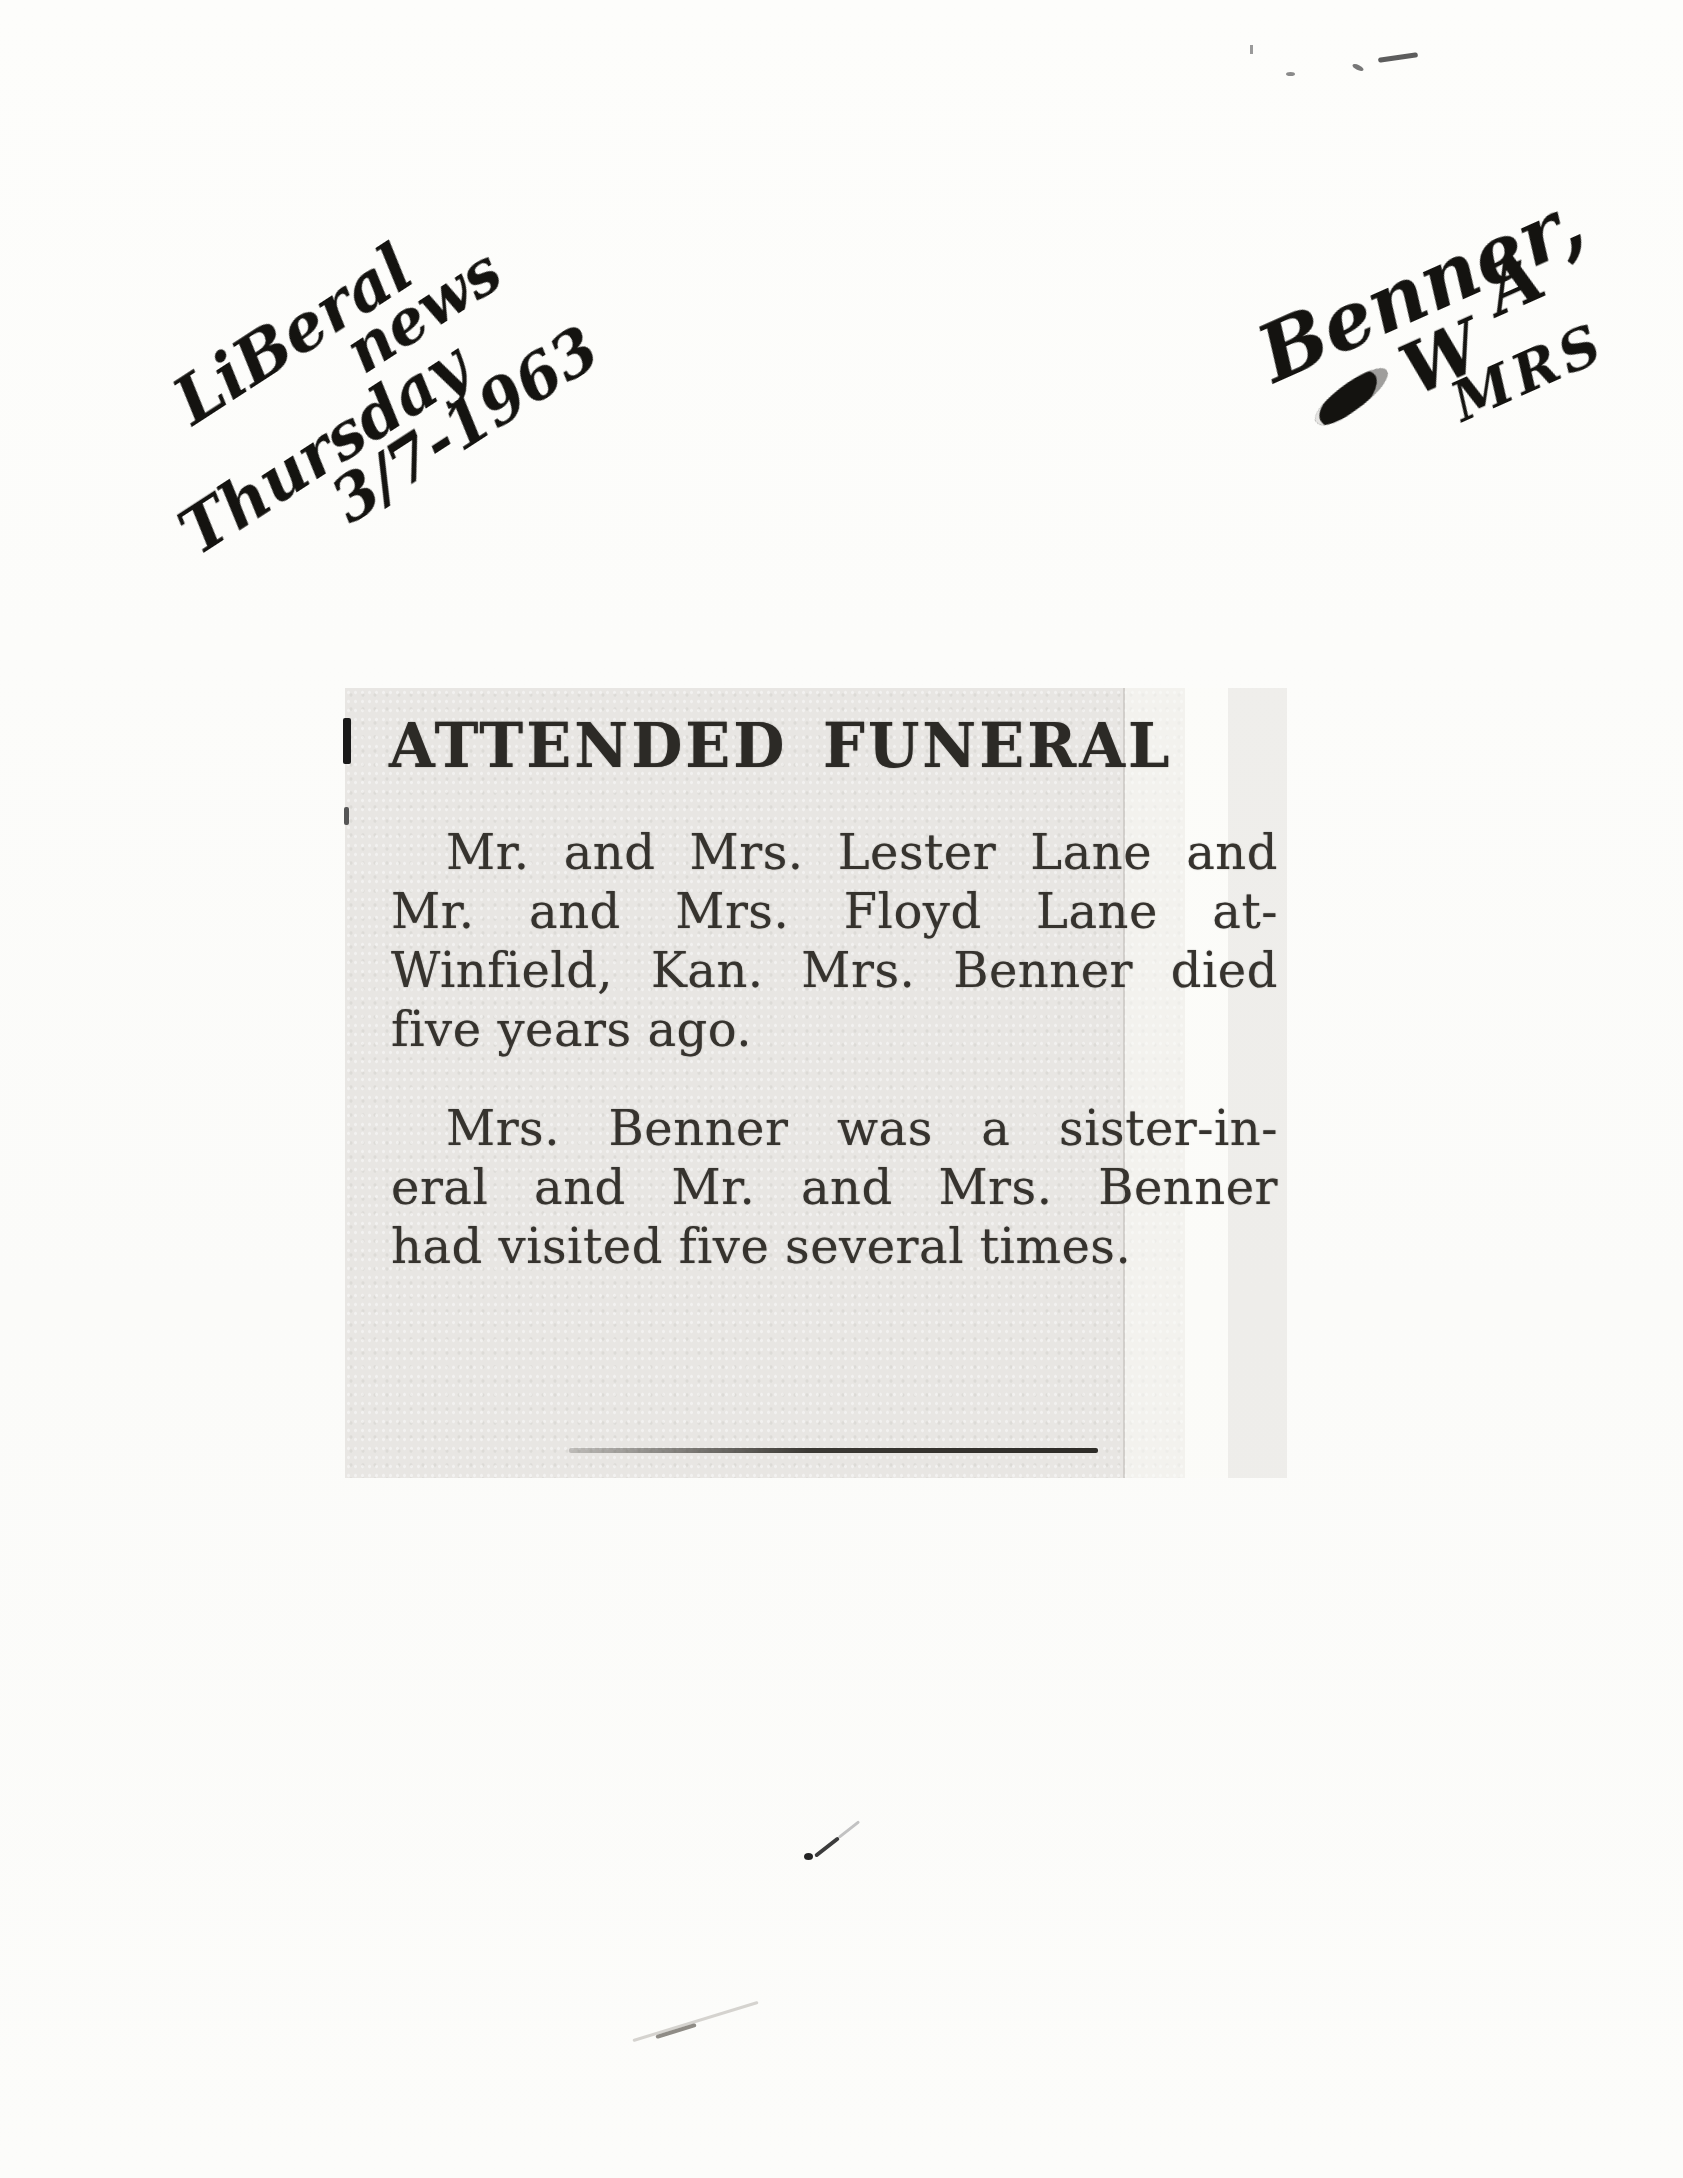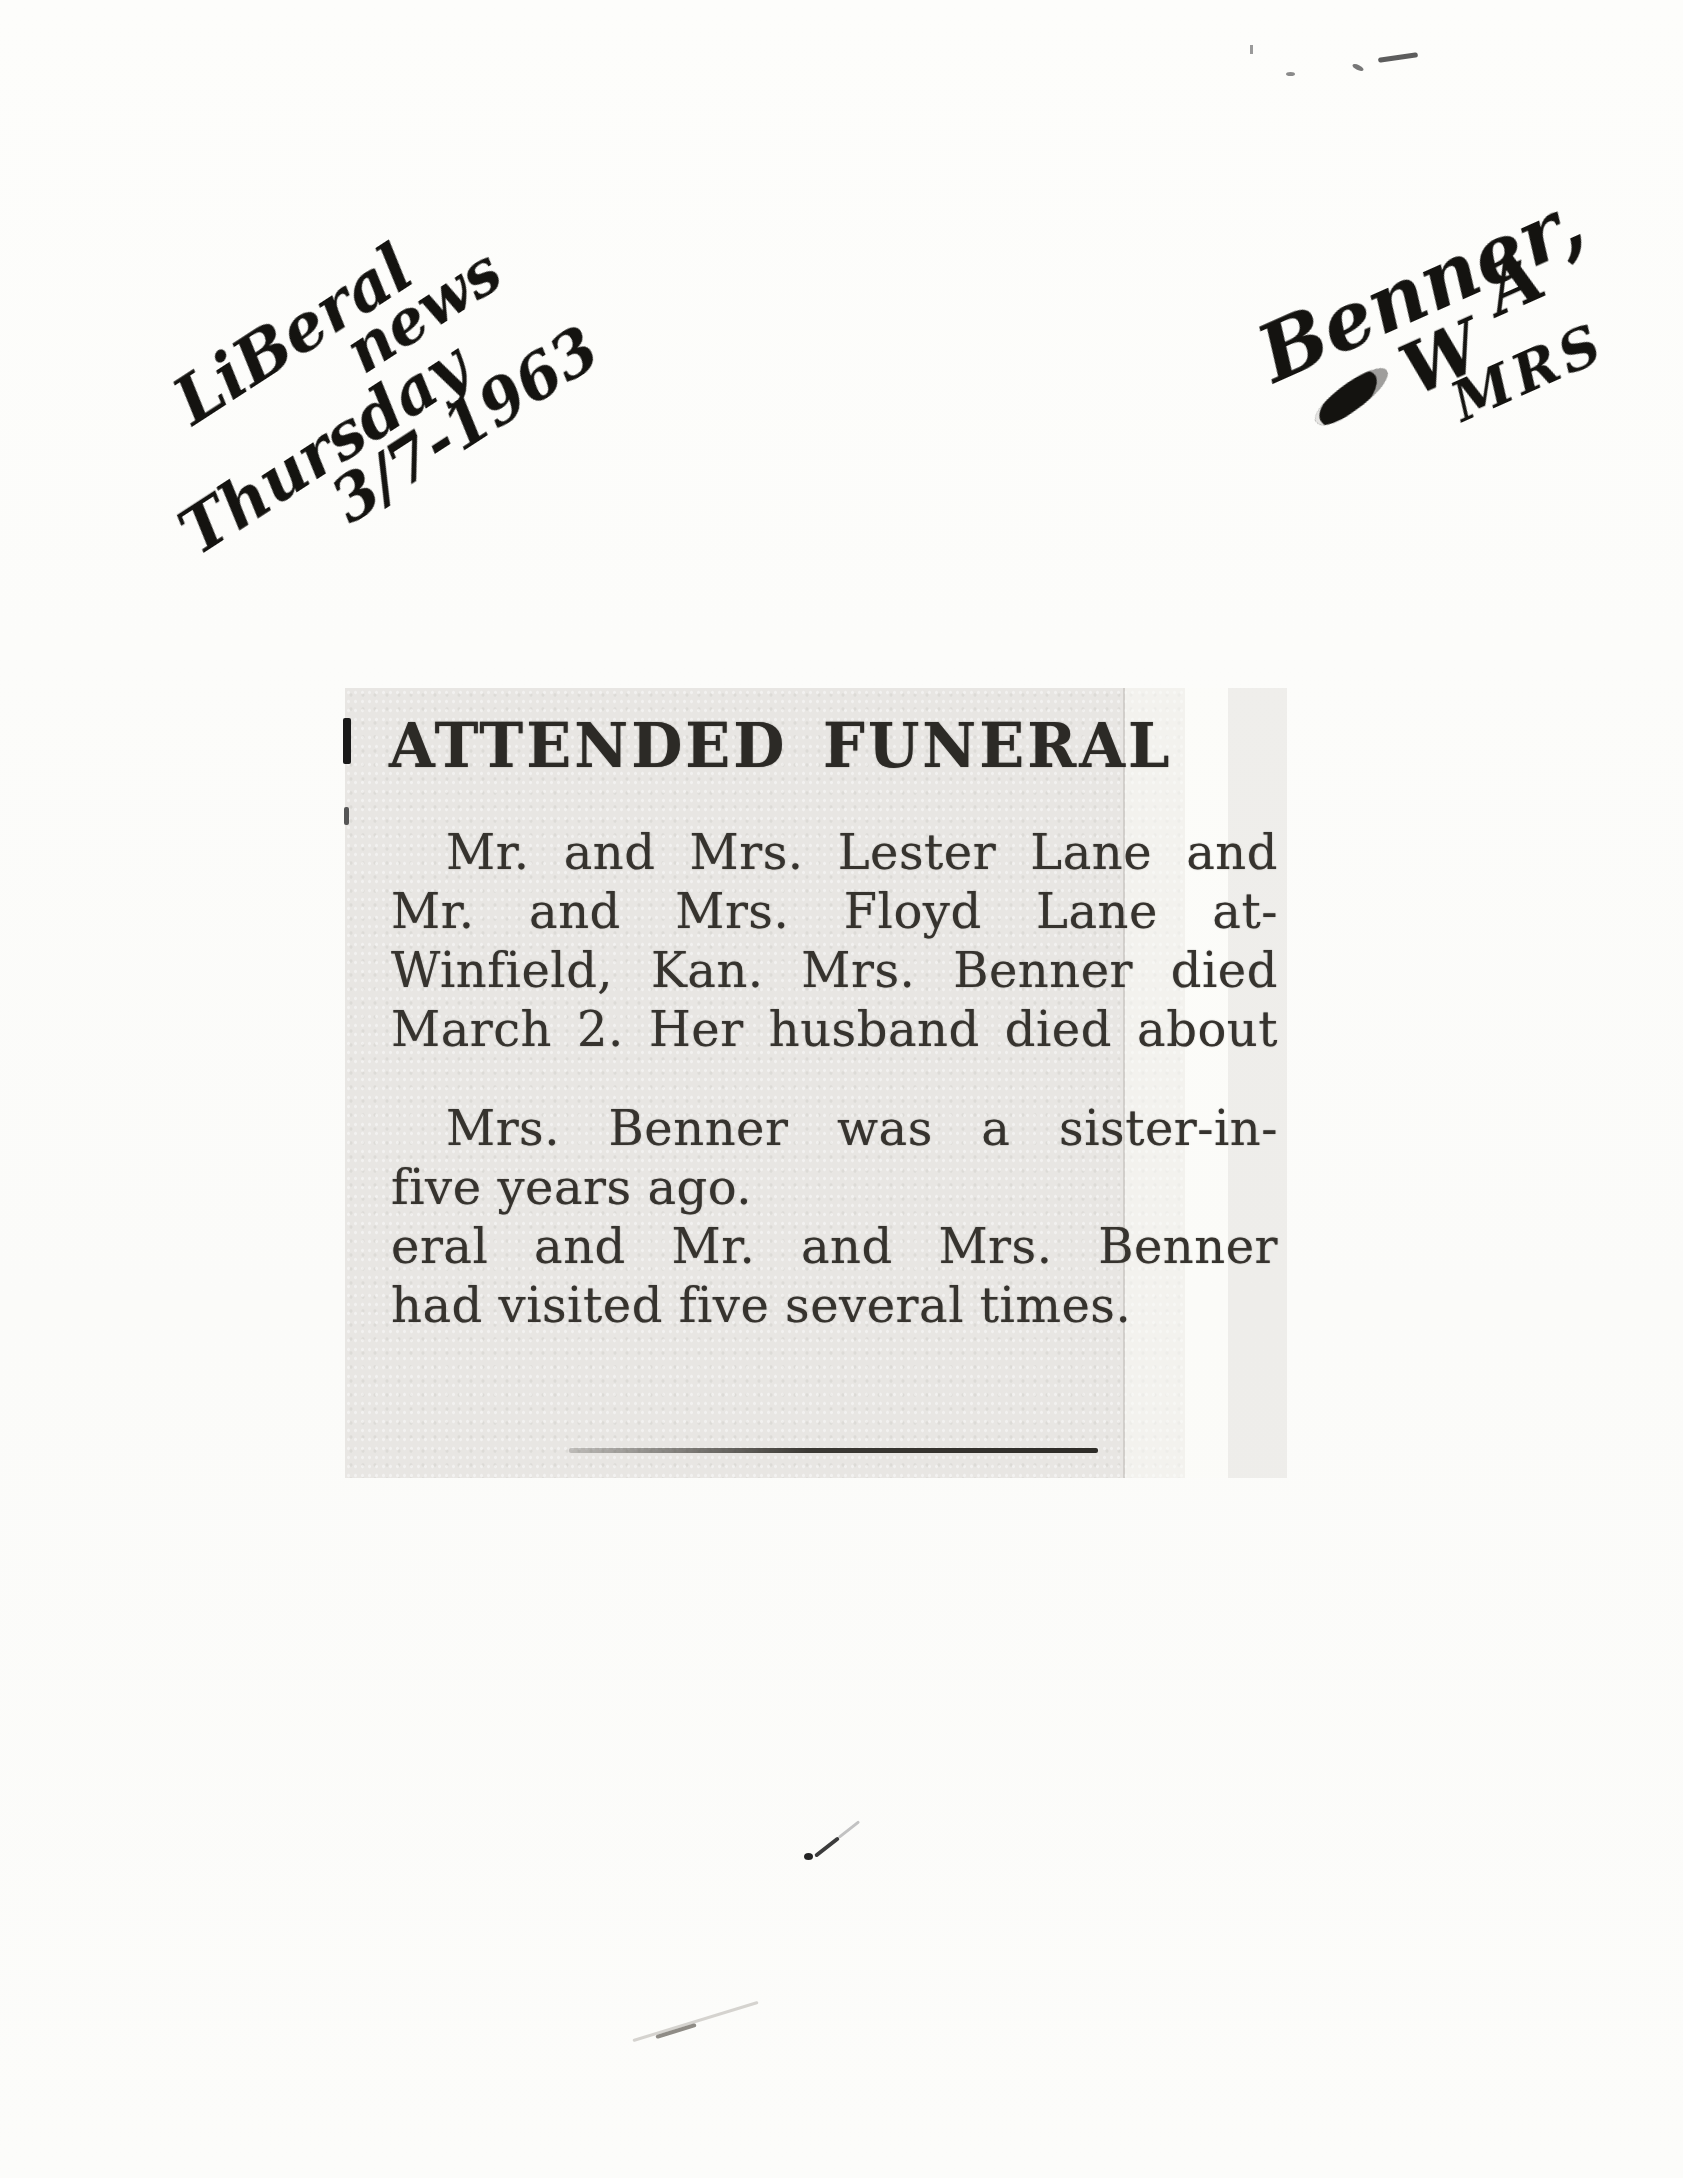--- a/index.html
+++ b/index.html
@@ -131,23 +131,22 @@
     <div class="band-dark"></div>
     <div class="edge-tick-1"></div>
     <div class="edge-tick-2"></div>
 
     <div class="headline newsprint">ATTENDED FUNERAL</div>
 
     <div class="article-body newsprint">
         <div class="article-line first justify">Mr. and Mrs. Lester Lane and</div>
         <div class="article-line justify">Mr. and Mrs. Floyd Lane at-</div>
         <div class="article-line justify">Winfield, Kan. Mrs. Benner died</div>
-        <div class="article-line justify">March 2. Her husband died about</div>
+        <div class="article-line">five years ago.</div>
         <div class="article-line first justify">Mrs. Benner was a sister-in-</div>
-        <div class="article-line">five years ago.</div>
         <div class="article-line justify">eral and Mr. and Mrs. Benner</div>
         <div class="article-line">had visited five several times.</div>
       </div>
 
     <div class="bottom-rule"></div>
   </div>
 
   <div class="mark check-b"></div>
   <div class="mark check-a"></div>
   <div class="mark check-dot"></div>

